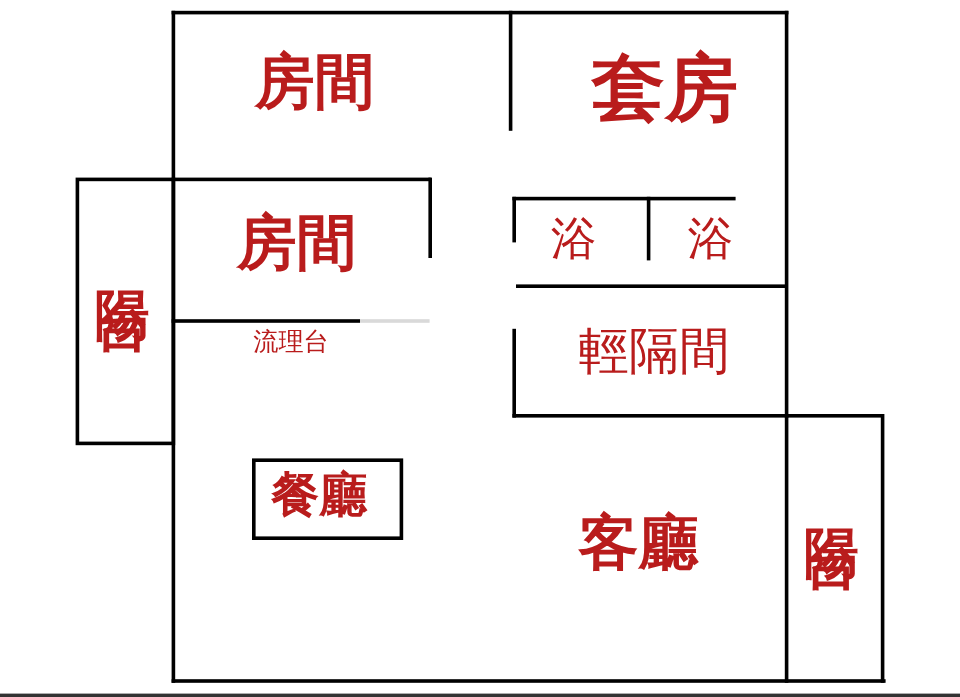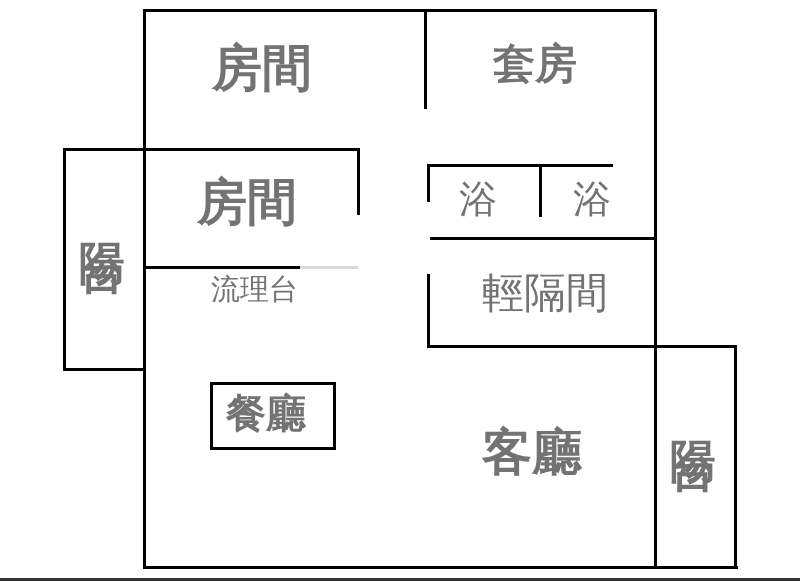--- a/index.html
+++ b/index.html
@@ -6,21 +6,21 @@
     body {
       width: 800px; height: 581px; position: relative; overflow: hidden;
       background: #ffffff;
       font-family: "DejaVu Sans", "Liberation Sans", sans-serif;
       color: #000;
     }
     .line { position: absolute; background: #000; }
     .box { position: absolute; border: 3px solid #000; box-sizing: border-box; background: transparent; }
     .label {
       position: absolute; font-weight: bold; line-height: 1; white-space: nowrap;
-      color: #737373;
+      color: #b91c1c;
     }
     .vlabel { writing-mode: vertical-rl; text-orientation: upright; letter-spacing: 4px; }
     .bottom-rule { position: absolute; left: 0; top: 578px; width: 800px; height: 3px; background: #333; }
     .watermark { position: absolute; left: 300px; top: 262px; width: 110px; height: 70px; background: rgba(255,255,255,0.85); }
   </style>
 </head>
 <body>
 
 <div>
 
@@ -46,25 +46,25 @@
   <div class="box" style="left:63px;top:148px;width:83px;height:223px;"></div>
 
   <div class="line" style="left:654px;top:345px;width:82px;height:3px;"></div>
   <div class="line" style="left:734px;top:345px;width:3px;height:224px;"></div>
 
   <div class="box" style="left:210px;top:382px;width:126px;height:68px;"></div>
 
   <div class="watermark"></div>
 
   <div class="label" style="left:212px;top:43px;font-size:50px;">房間</div>
-  <div class="label" style="left:493px;top:43px;font-size:42px;">套房</div>
+  <div class="label" style="left:493px;top:43px;font-size:61px;">套房</div>
   <div class="label" style="left:197px;top:177px;font-size:50px;">房間</div>
   <div class="label" style="left:459px;top:180px;font-size:38px;font-weight:normal;">浴</div>
   <div class="label" style="left:573px;top:180px;font-size:38px;font-weight:normal;">浴</div>
-  <div class="label" style="left:211px;top:275px;font-size:29px;font-weight:normal;">流理台</div>
+  <div class="label" style="left:211px;top:275px;font-size:21px;font-weight:normal;">流理台</div>
   <div class="label" style="left:482px;top:272px;font-size:42px;font-weight:normal;text-align:right;">輕隔間</div>
   <div class="label" style="left:226px;top:393px;font-size:40px;">餐廳</div>
   <div class="label" style="left:482px;top:427px;font-size:50px;">客廳</div>
   <div class="label vlabel" style="left:80px;top:206px;font-size:46px;">陽台</div>
   <div class="label vlabel" style="left:671px;top:404px;font-size:46px;">陽台</div>
 
   <div class="bottom-rule"></div>
 </div>
 
 </body></html>

